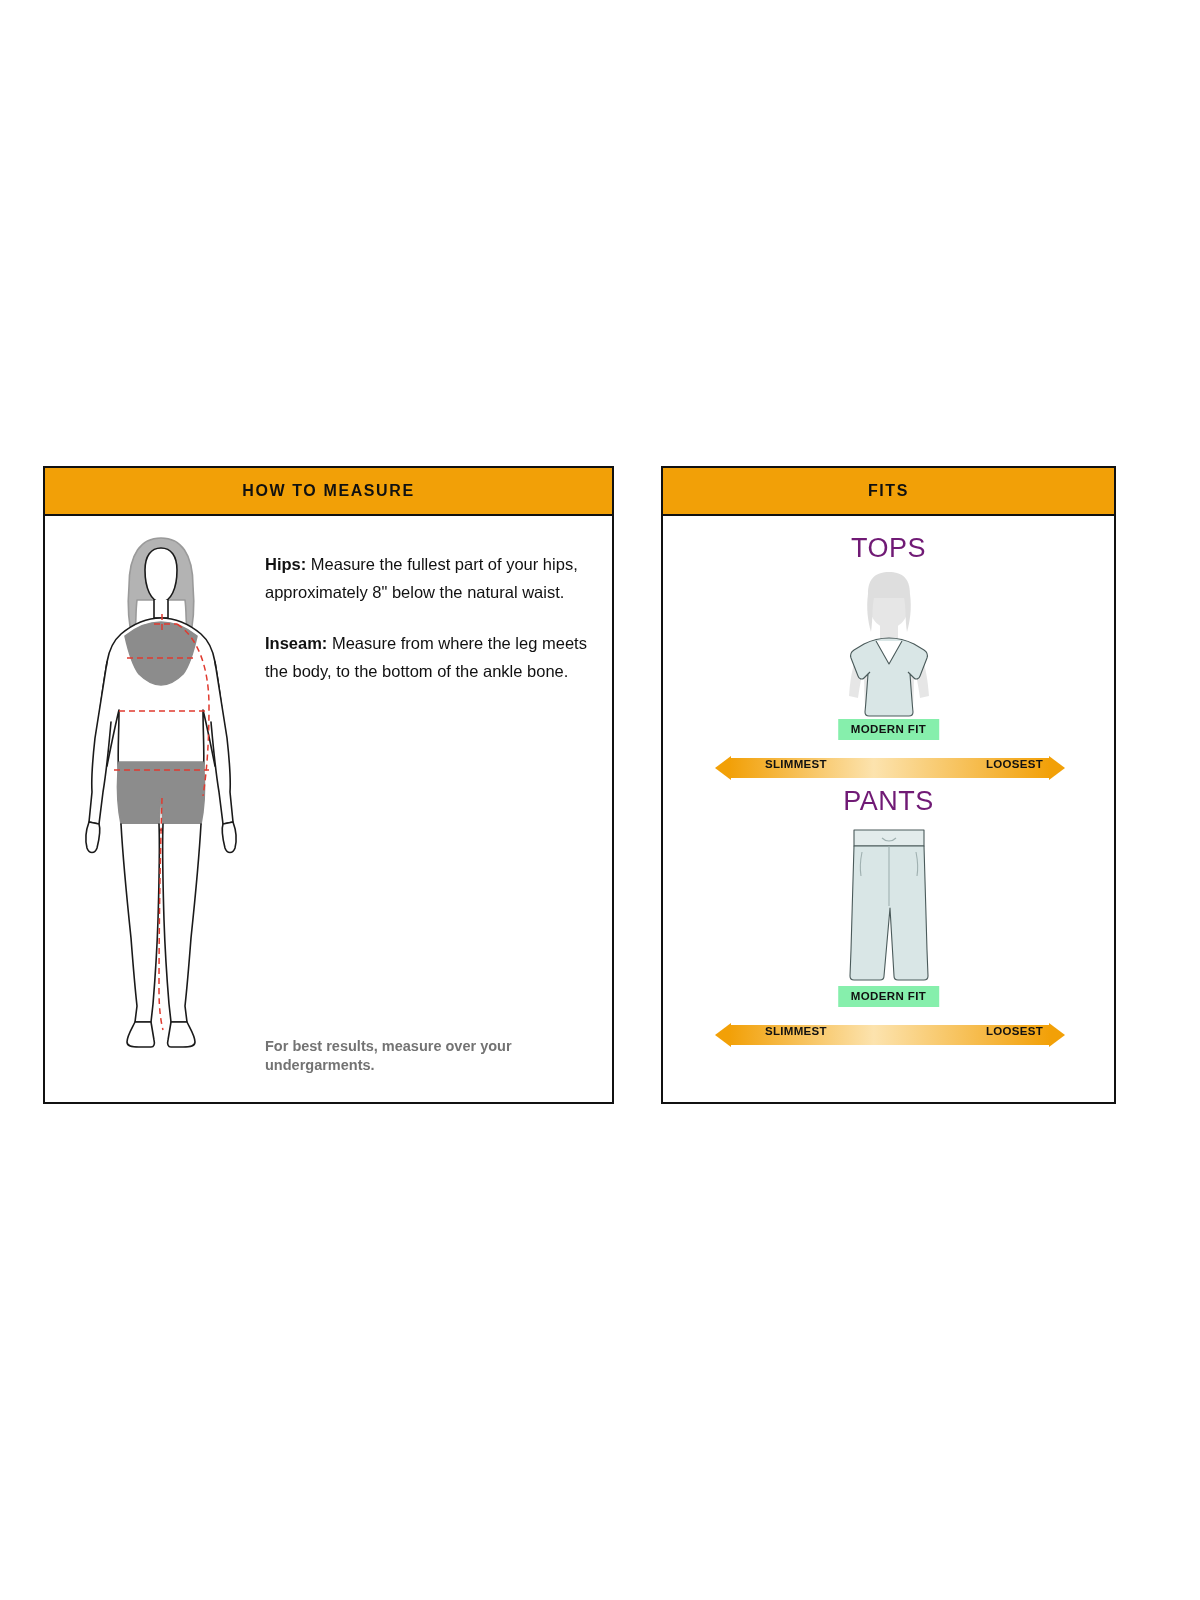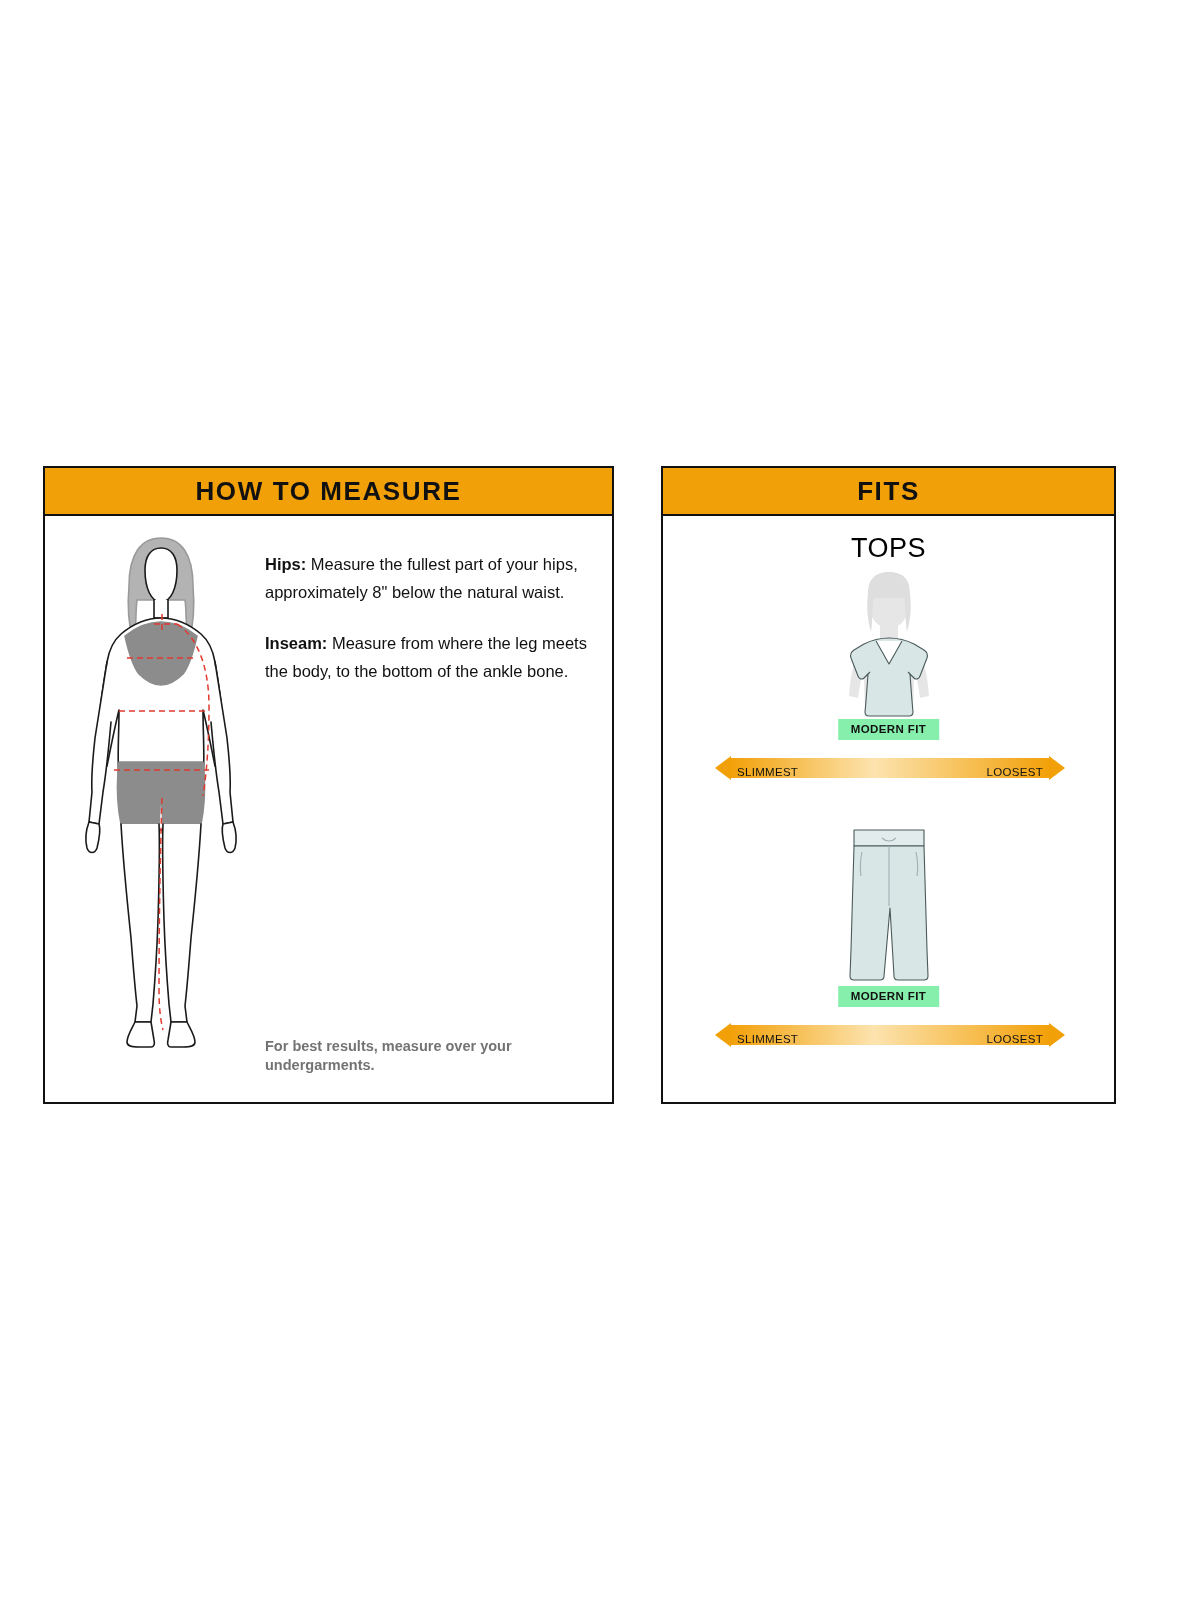--- a/index.html
+++ b/index.html
@@ -42,21 +42,21 @@
     width: 100%;
     height: 48px;
     background: #F2A007;
     border-bottom: 2px solid #111111;
     box-sizing: border-box;
     display: flex;
     align-items: center;
     justify-content: center;
   }
   .panel-header-title {
-    font-size: 26px;
+    font-size: 16px;
     font-weight: bold;
     letter-spacing: 1.6px;
     color: #111111;
   }
 
   
   #figure-wrap {
     position: absolute;
     left: 14px;
     top: 62px;
@@ -90,21 +90,21 @@
     line-height: 1.35;
   }
 
   
   .fits-section-title {
     position: absolute;
     width: 100%;
     text-align: center;
     font-size: 27px;
     letter-spacing: 0.5px;
-    color: #000000;
+    color: #701a75;
   }
   #tops-title { top: 65px; }
   #pants-title { top: 318px; }
 
   .garment-wrap {
     position: absolute;
     left: 0;
     width: 100%;
     display: flex;
     justify-content: center;
@@ -131,25 +131,26 @@
     position: absolute;
     left: 52px;
     width: 350px;
     height: 30px;
   }
   #top-scale { top: 285px; }
   #pants-scale { top: 552px; }
   .scale-wrap svg { display: block; }
   .scale-label {
     position: absolute;
-    top: 13px;
+    top: 5px;
     font-size: 11.5px;
-    font-weight: normal;
+    font-weight: bold;
     letter-spacing: 0.3px;
     color: #111111;
+    margin-left: 28px;
   }
   .scale-label.left { left: 22px; }
   .scale-label.right { right: 22px; }
 </style>
 </head>
 <body>
 
 <div class="panel" id="measure-panel">
 
   <div class="panel-header">
@@ -255,20 +256,21 @@
         </linearGradient>
       </defs>
       <polygon points="0,15 16,3 16,27" fill="#F2A007"></polygon>
       <polygon points="350,15 334,3 334,27" fill="#F2A007"></polygon>
       <rect x="14" y="5" width="322" height="20" fill="url(#gradTop)"></rect>
     </svg>
     <span class="scale-label left">SLIMMEST</span>
     <span class="scale-label right">LOOSEST</span>
   </div>
 
+  <div class="fits-section-title" id="pants-title">PANTS</div>
 
   <div class="garment-wrap" id="pants-garment">
     <svg width="110" height="160" viewBox="0 0 110 160" xmlns="http://www.w3.org/2000/svg">
       <g stroke="#4a5a5a" stroke-width="1.1" stroke-linejoin="round">
 
         <path d="M20 4 L90 4 L90 20 L20 20 Z" fill="#E3ECEC"></path>
 
         <path d="M20 20 L90 20 C91 52 92 90 93 124 L94 150 C94 153 93 154 90 154 L64 154 C61 154 60 153 60 150 L56 82 L50 150 C50 153 49 154 46 154 L20 154 C17 154 16 153 16 150 L17 124 C18 90 19 52 20 20 Z" fill="#D9E6E6"></path>
 
         <path d="M55 20 L55 80" fill="none" stroke="#9fb0b0"></path>

